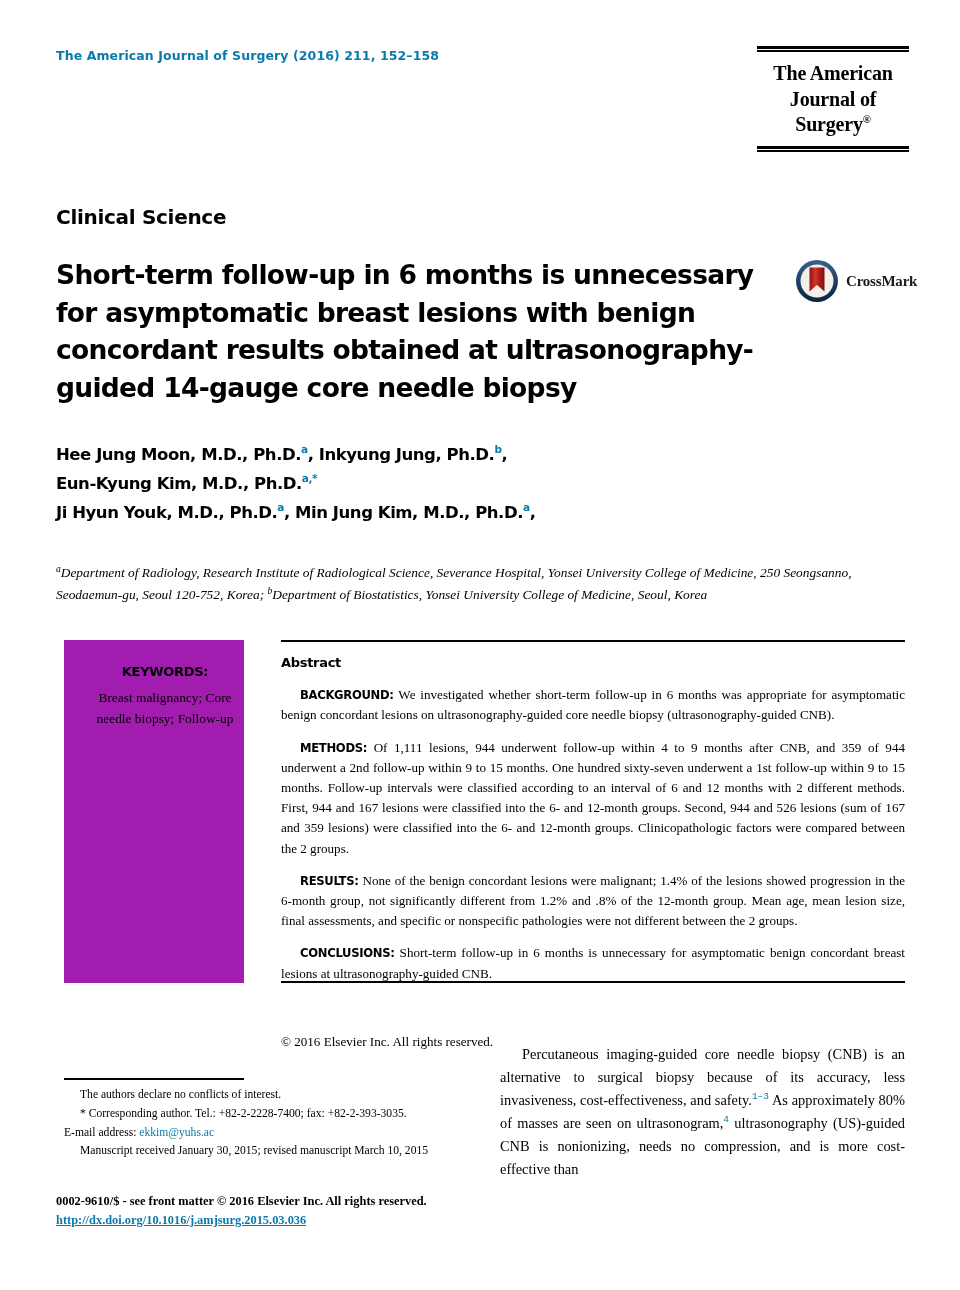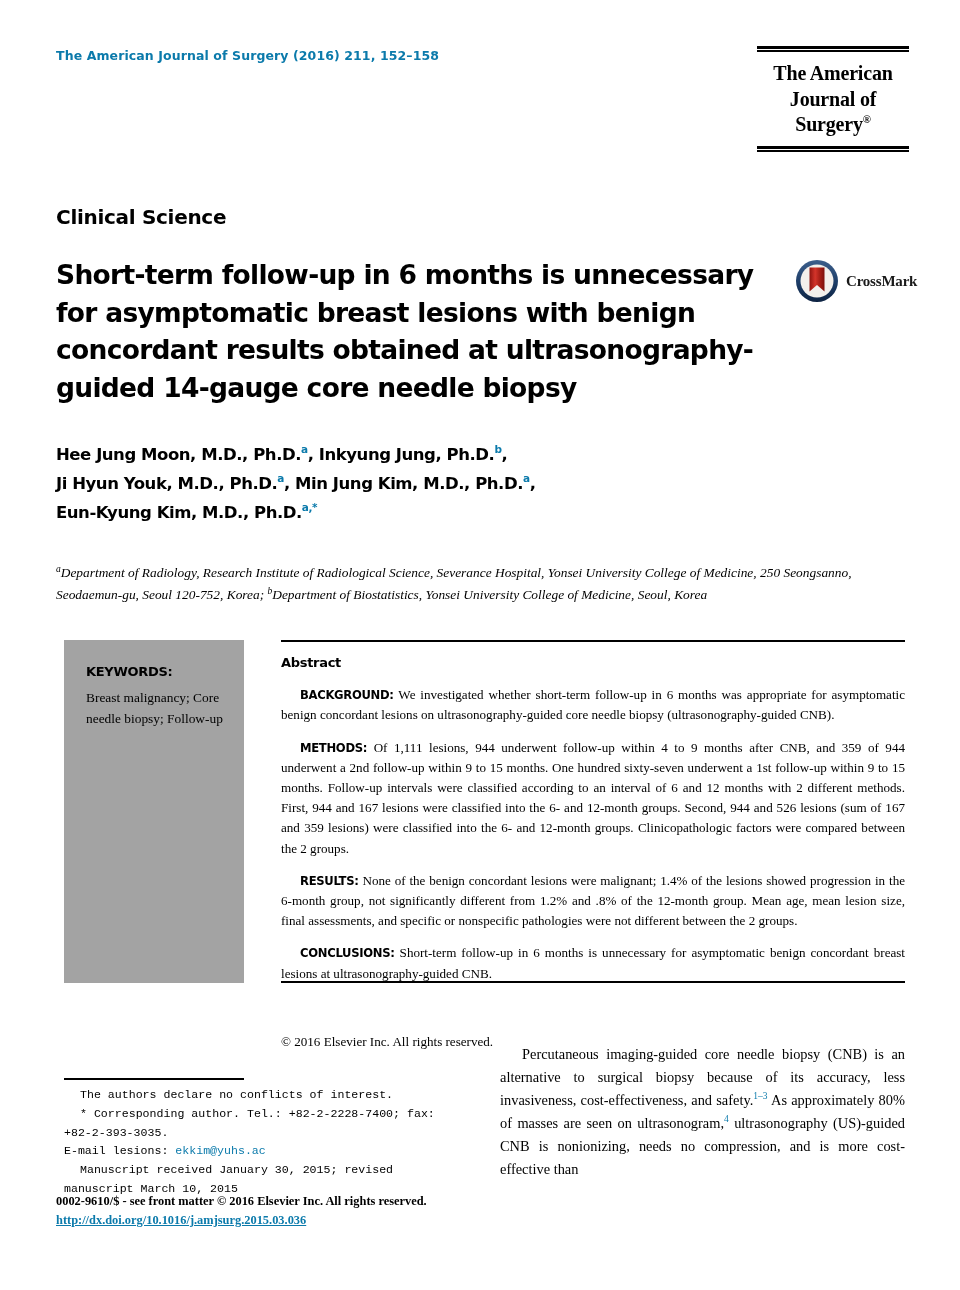--- a/index.html
+++ b/index.html
@@ -92,21 +92,22 @@
     font-style:italic;
     font-size:13.4px;
     line-height:1.54;
   }
   .affil sup { font-size:9.5px; font-style:italic; }
 
   
   .kw-box {
     position:absolute; left:64px; top:640px;
     width:180px; height:343px;
-    background:#a3a3a3;
+    background:#a21caf;
+    text-align:center;
   }
   .kw-inner {
     padding:22px 0 0 22px;
     font-family:"Liberation Serif", serif;
     font-size:13.4px;
     line-height:1.58;
   }
   .kw-title {
     font-family:"DejaVu Sans", sans-serif;
     font-weight:bold;
@@ -151,36 +152,36 @@
   .abs-copy { text-indent:0;margin-top:48px; }
 
   
   .fn-rule {
     position:absolute; left:64px; top:1078px;
     width:180px; height:0;
     border-top:2.2px solid #000;
   }
   .footnotes {
     position:absolute; left:64px; top:1086px; width:404px;
-    font-family:Liberation Mono, monospace;
+    font-family:Liberation Serif, serif;
     font-size:11.6px;
     line-height:1.62;
   }
   .footnotes p { text-indent:16px; }
   .footnotes a, .link { color:#0b7aab; text-decoration:none; }
 
   .body-col {
     position:absolute; left:500px; top:1043px; width:405px;
     font-family:"Liberation Serif", serif;
     font-size:14.4px;
     line-height:1.60;
     text-align:justify;
   }
   .body-col p { text-indent:22px; }
-  .body-col sup { color:#0b7aab; font-size:9.5px; }
+  .body-col sup { color:#0b7aab; font-size:9.5px;font-family:Liberation Mono, monospace; }
 
   .footer {
     position:absolute; left:56px; top:1192px; width:600px;
     font-family:"Liberation Serif", serif;
     font-size:12.4px;
     line-height:1.55;
     font-weight:bold;
   }
   .footer .doi { color:#0b7aab; font-weight:bold; }
 </style>
@@ -221,22 +222,22 @@
       </defs>
       <circle cx="22" cy="22" r="21" fill="url(#ringg)"></circle>
       <circle cx="22" cy="22" r="16.5" fill="#f3f0ec"></circle>
       <path d="M14.5 8.5 h15 v24 l-7.5 -6.5 l-7.5 6.5 z" fill="url(#ribg)"></path>
     </svg>
     <span class="cm-text">CrossMark</span>
   </div>
 
   <div class="authors">
     <div><span>Hee Jung Moon, M.D., Ph.D.</span><sup>a</sup><span>, Inkyung Jung, Ph.D.</span><sup>b</sup><span>,</span></div>
+    <div><span>Eun-Kyung Kim, M.D., Ph.D.</span><sup>a,*</sup></div>
     <div><span>Ji Hyun Youk, M.D., Ph.D.</span><sup>a</sup><span>, Min Jung Kim, M.D., Ph.D.</span><sup>a</sup><span>,</span></div>
-    <div><span>Eun-Kyung Kim, M.D., Ph.D.</span><sup>a,*</sup></div>
   </div>
 
   <div class="affil"><sup>a</sup><span>Department of Radiology, Research Institute of Radiological Science, Severance Hospital, Yonsei University College of Medicine, 250 Seongsanno, Seodaemun-gu, Seoul 120-752, Korea; </span><sup>b</sup><span>Department of Biostatistics, Yonsei University College of Medicine, Seoul, Korea</span></div>
 
   <div class="kw-box">
     <div class="kw-inner">
       <div class="kw-title">KEYWORDS:</div>
       <div>Breast malignancy; Core needle biopsy; Follow-up</div>
     </div>
   </div>
@@ -249,21 +250,21 @@
     <p class="abs-p"><span class="abs-label">RESULTS:</span><span> None of the benign concordant lesions were malignant; 1.4% of the lesions showed progression in the 6-month group, not significantly different from 1.2% and .8% of the 12-month group. Mean age, mean lesion size, final assessments, and specific or nonspecific pathologies were not different between the 2 groups.</span></p>
     <p class="abs-p"><span class="abs-label">CONCLUSIONS:</span><span>  Short-term follow-up in 6 months is unnecessary for asymptomatic benign concordant breast lesions at ultrasonography-guided CNB.</span></p>
     <p class="abs-copy">© 2016 Elsevier Inc. All rights reserved.</p>
   </div>
   <div class="abs-rule-bot"></div>
 
   <div class="fn-rule"></div>
   <div class="footnotes">
     <p>The authors declare no conflicts of interest.</p>
     <p>* Corresponding author. Tel.: +82-2-2228-7400; fax: +82-2-393-3035.</p>
-    <p style="text-indent:0"><span>E-mail lesions: </span><a class="link" href="#">ekkim@yuhs.ac</a></p>
+    <p style="text-indent:0"><span>E-mail address: </span><a class="link" href="#">ekkim@yuhs.ac</a></p>
     <p>Manuscript received January 30, 2015; revised manuscript March 10, 2015</p>
   </div>
 
   <div class="body-col">
     <p><span>Percutaneous imaging-guided core needle biopsy (CNB) is an alternative to surgical biopsy because of its accuracy, less invasiveness, cost-effectiveness, and safety.</span><sup>1–3</sup><span> As approximately 80% of masses are seen on ultrasonogram,</span><sup>4</sup><span> ultrasonography (US)-guided CNB is nonionizing, needs no compression, and is more cost-effective than</span></p>
   </div>
 
   <div class="footer">
     <div>0002-9610/$ - see front matter © 2016 Elsevier Inc. All rights reserved.</div>
     <a class="doi" href="#">http://dx.doi.org/10.1016/j.amjsurg.2015.03.036</a>

